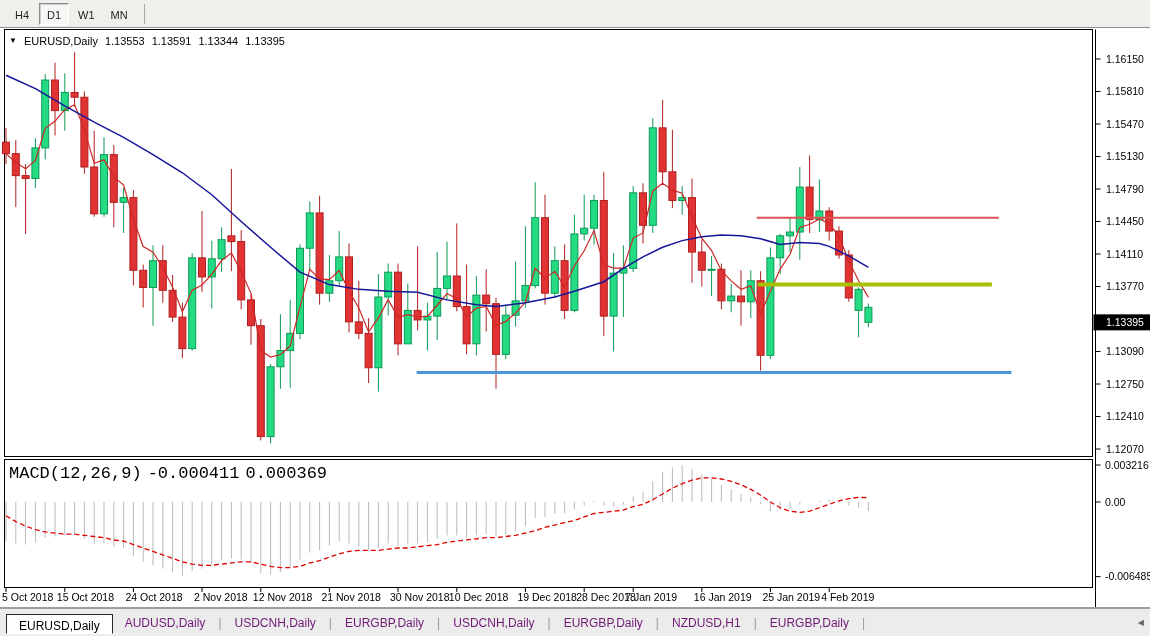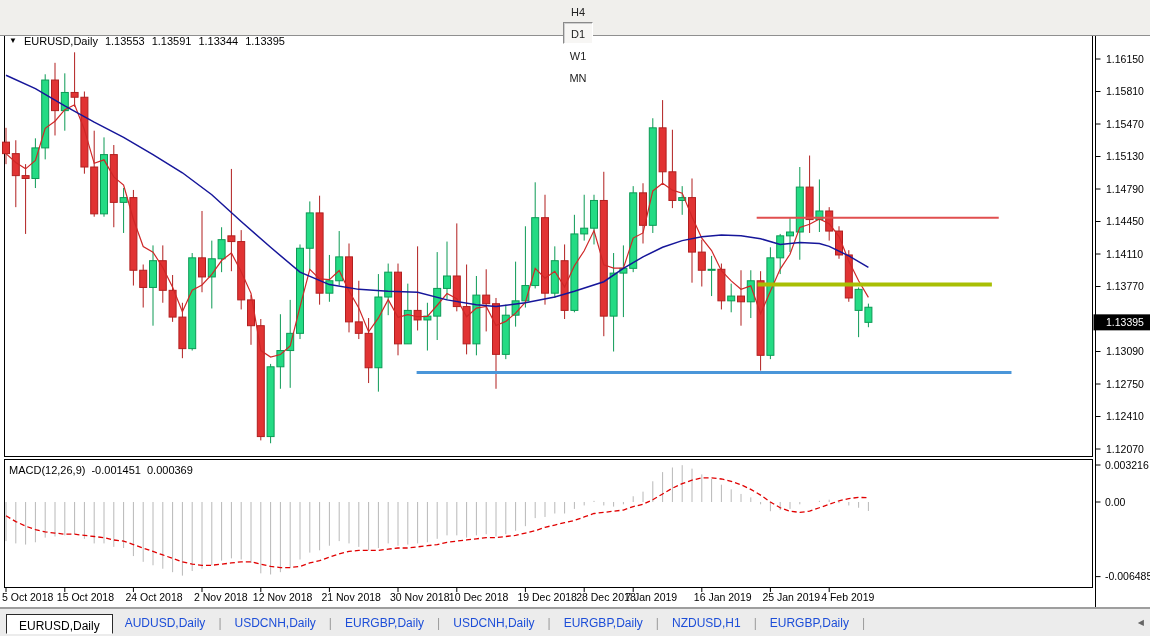--- a/index.html
+++ b/index.html
@@ -1,36 +1,36 @@
 <!DOCTYPE html>
 <html><head>
 <meta charset="utf-8">
 <style>
   html,body{margin:0;padding:0;background:#fff;}
   .app{position:relative;width:1150px;height:636px;background:#fff;overflow:hidden;
        font-family:"Liberation Sans",sans-serif;-webkit-font-smoothing:none;}
   
-  .toolbar{position:absolute;top:0;left:0;width:1150px;height:36px;background:#f0efec;
-           border-bottom:1px solid #8f8f8f;display:flex;align-items:center;padding-left:6px;box-sizing:border-box;z-index:5;flex-direction:column;}
+  .toolbar{position:absolute;top:0;left:0;width:1150px;height:28px;background:#f0efec;
+           border-bottom:1px solid #8f8f8f;display:flex;align-items:center;padding-left:6px;box-sizing:border-box;z-index:5;}
   .tf-btn{height:22px;min-width:30px;margin:0 1px;border:1px solid transparent;background:transparent;
           font-family:"Liberation Sans",sans-serif;font-size:11px;color:#222;text-align:center;line-height:20px;}
   .tf-btn.active{background:#f7f6f4;border-color:#8a8a8a #ffffff #ffffff #8a8a8a;box-shadow:inset 1px 1px 0 #cfcfcf;text-align:center;}
   .tf-sep{width:1px;height:20px;background:#a8a8a8;margin-left:8px;}
   
   .symbol-header{position:absolute;left:9px;top:35px;font-size:11px;color:#000;z-index:4;display:flex;gap:7px;align-items:center;}
   .symbol-header .dd{font-size:8px;line-height:8px;}
-  .macd-header{position:absolute;left:9px;top:464px;font-size:11px;color:#000;z-index:4;display:flex;gap:6px;}
+  .macd-header{position:absolute;left:9px;top:464px;font-size:17px;color:#000;z-index:4;display:flex;gap:6px;font-family:Liberation Mono, monospace;}
   
   svg.chart{position:absolute;left:0;top:0;z-index:1;}
   svg text{font-family:"Liberation Sans",sans-serif;font-size:10.5px;fill:#000;}
   svg text.date-label{font-size:10.5px;}
   
   .tabbar{position:absolute;left:0;bottom:0;width:1150px;height:28px;background:#ececec;border-top:1px solid #9e9e9e;
           display:flex;align-items:center;padding:0 6px;box-sizing:border-box;z-index:5;font-size:12px;}
-  .tab{padding:4px 12px;color:#1d4ed8;}
+  .tab{padding:4px 12px;color:#701a75;}
   .tab.active{background:#ffffff;border:1px solid #2a2a2a;border-bottom:1px solid #fff;color:#000;
               height:20px;line-height:14px;box-sizing:border-box;margin-bottom:-2px;}
   .tab-sep{color:#999;padding:0 1px;}
   .tab-scroll{margin-left:auto;color:#666;font-size:8px;}
 </style>
 </head>
 <body>
 
 <div class="app">
   <svg class="chart" id="chart-svg" width="1150" height="636">
@@ -397,21 +397,21 @@
     <span class="dd">▼</span>
     <span>EURUSD,Daily</span>
     <span>1.13553</span>
     <span>1.13591</span>
     <span>1.13344</span>
     <span>1.13395</span>
   </div>
 
   <div class="macd-header">
     <span>MACD(12,26,9)</span>
-    <span>-0.001451</span>
+    <span>-0.000411</span>
     <span>0.000369</span>
   </div>
 
   <div class="tabbar" id="tabbar">
       <span class="tab active">EURUSD,Daily</span>
       <span class="tab">AUDUSD,Daily</span>
       <span class="tab-sep">|</span>
       <span class="tab">USDCNH,Daily</span>
       <span class="tab-sep">|</span>
       <span class="tab">EURGBP,Daily</span>

